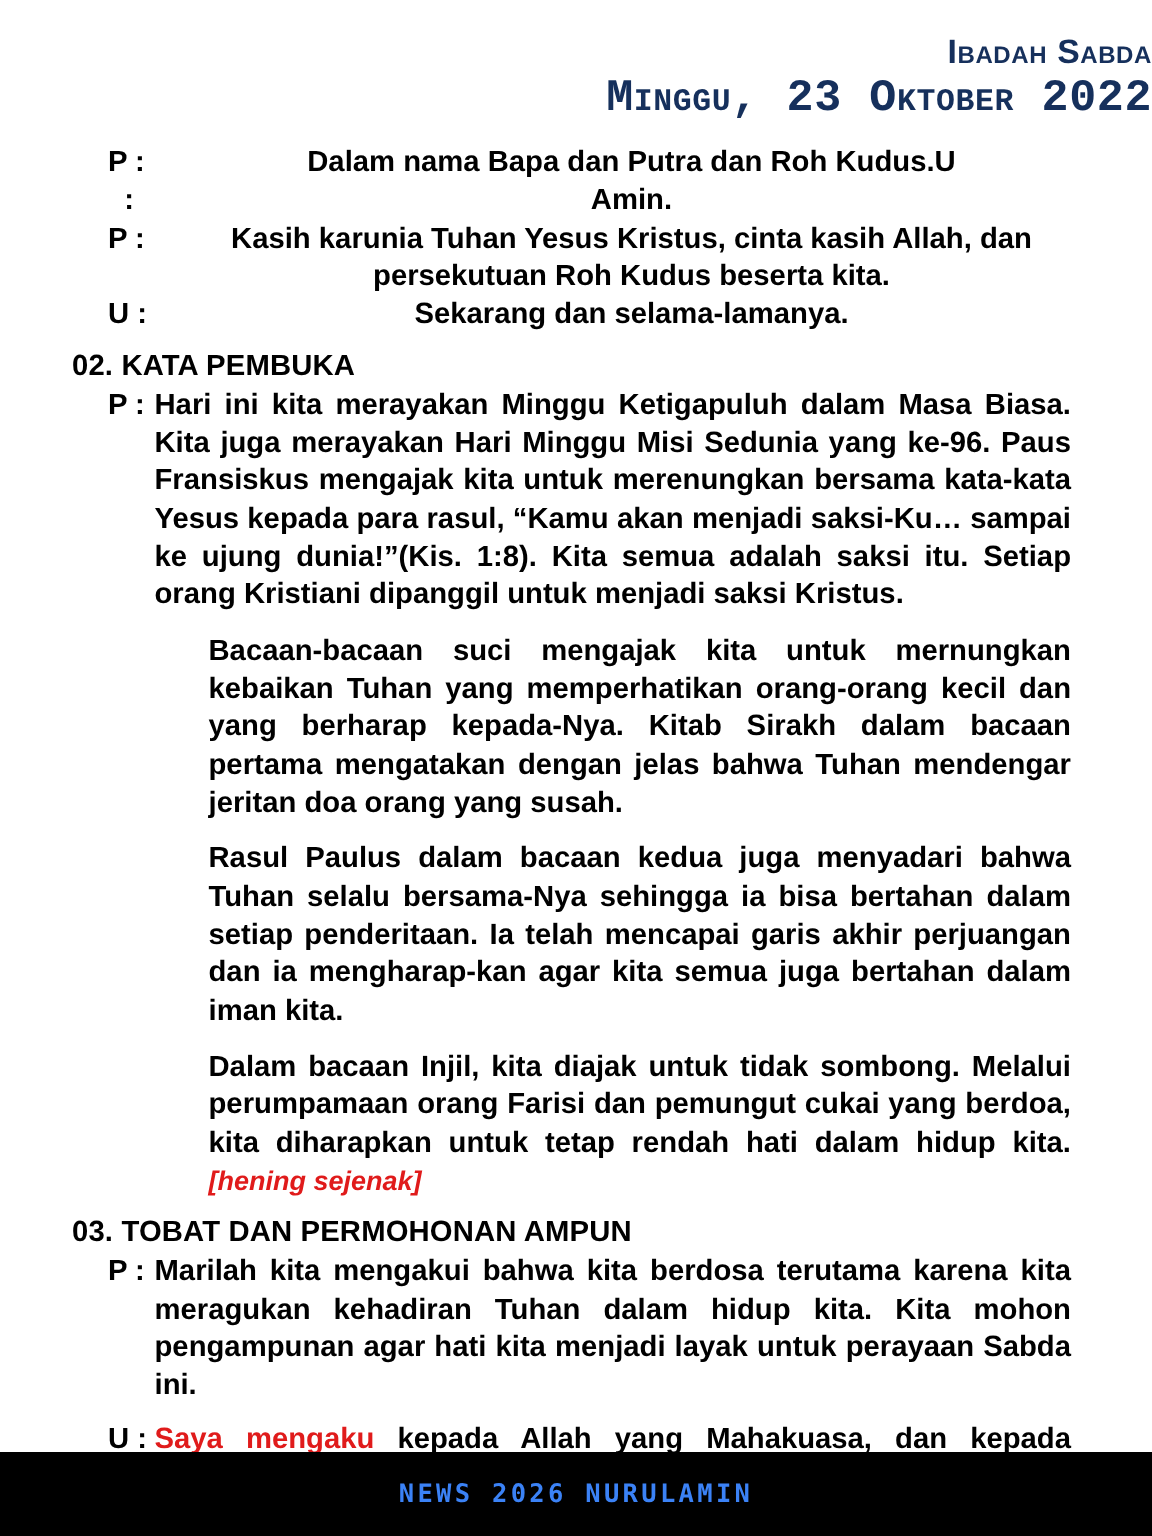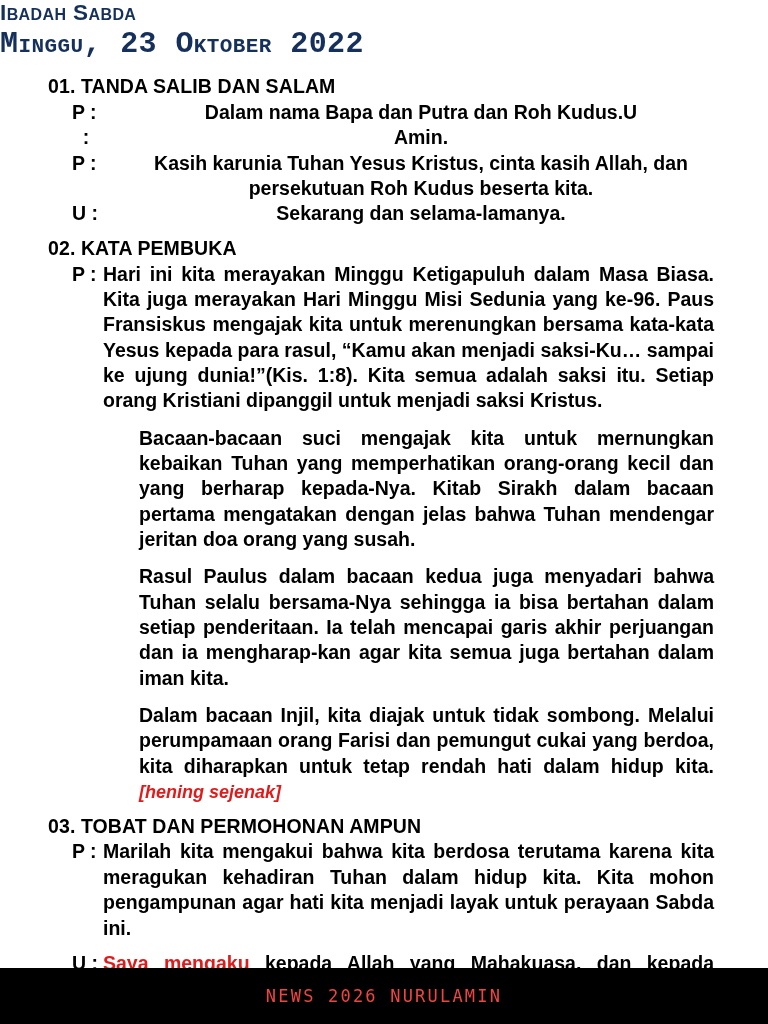--- a/index.html
+++ b/index.html
@@ -19,21 +19,22 @@
   
   #page {
     position: absolute;
     inset: 0;
     background: #ffffff;
     overflow: hidden;
   }
 
   
   .title-block {
-    text-align: left;
+    padding-top: 22px;
+    text-align: right;
     color: #16305c;
   }
   .title-line {
     font-weight: bold;
     font-variant: small-caps;
     text-transform: capitalize;
     letter-spacing: 0.4px;
     line-height: 1.18;
     white-space: nowrap;
   }
@@ -109,41 +110,40 @@
     right: 0;
     bottom: 0;
     height: 56px;
     background: #000000;
     display: flex;
     align-items: center;
     justify-content: center;
     z-index: 5;
   }
   #footer-bar .footer-text {
-    color: #ef4444;
+    color: #3b82f6;
     font-family: "DejaVu Sans Mono", "Liberation Mono", monospace;
     font-size: 17px;
     letter-spacing: 2.2px;
-    font-weight: normal;
+    font-weight: bold;
   }
 </style>
 </head>
 <body>
 
 <div id="page">
 
   <div class="title-block">
     <div class="title-line l1">Ibadah Sabda</div>
     <div class="title-line l3">Minggu, 23 Oktober 2022</div>
   </div>
 
   <div class="content">
 
     <div>
-      <div class="section-heading">01. TANDA SALIB DAN SALAM</div>
 
       <div class="style-a">
 
         <div class="row">
           <span class="spk">P :</span>
           <span class="txt">Dalam nama Bapa dan Putra dan Roh Kudus.U</span>
         </div>
 
         <div class="row">
           <span class="spk">  :</span>

